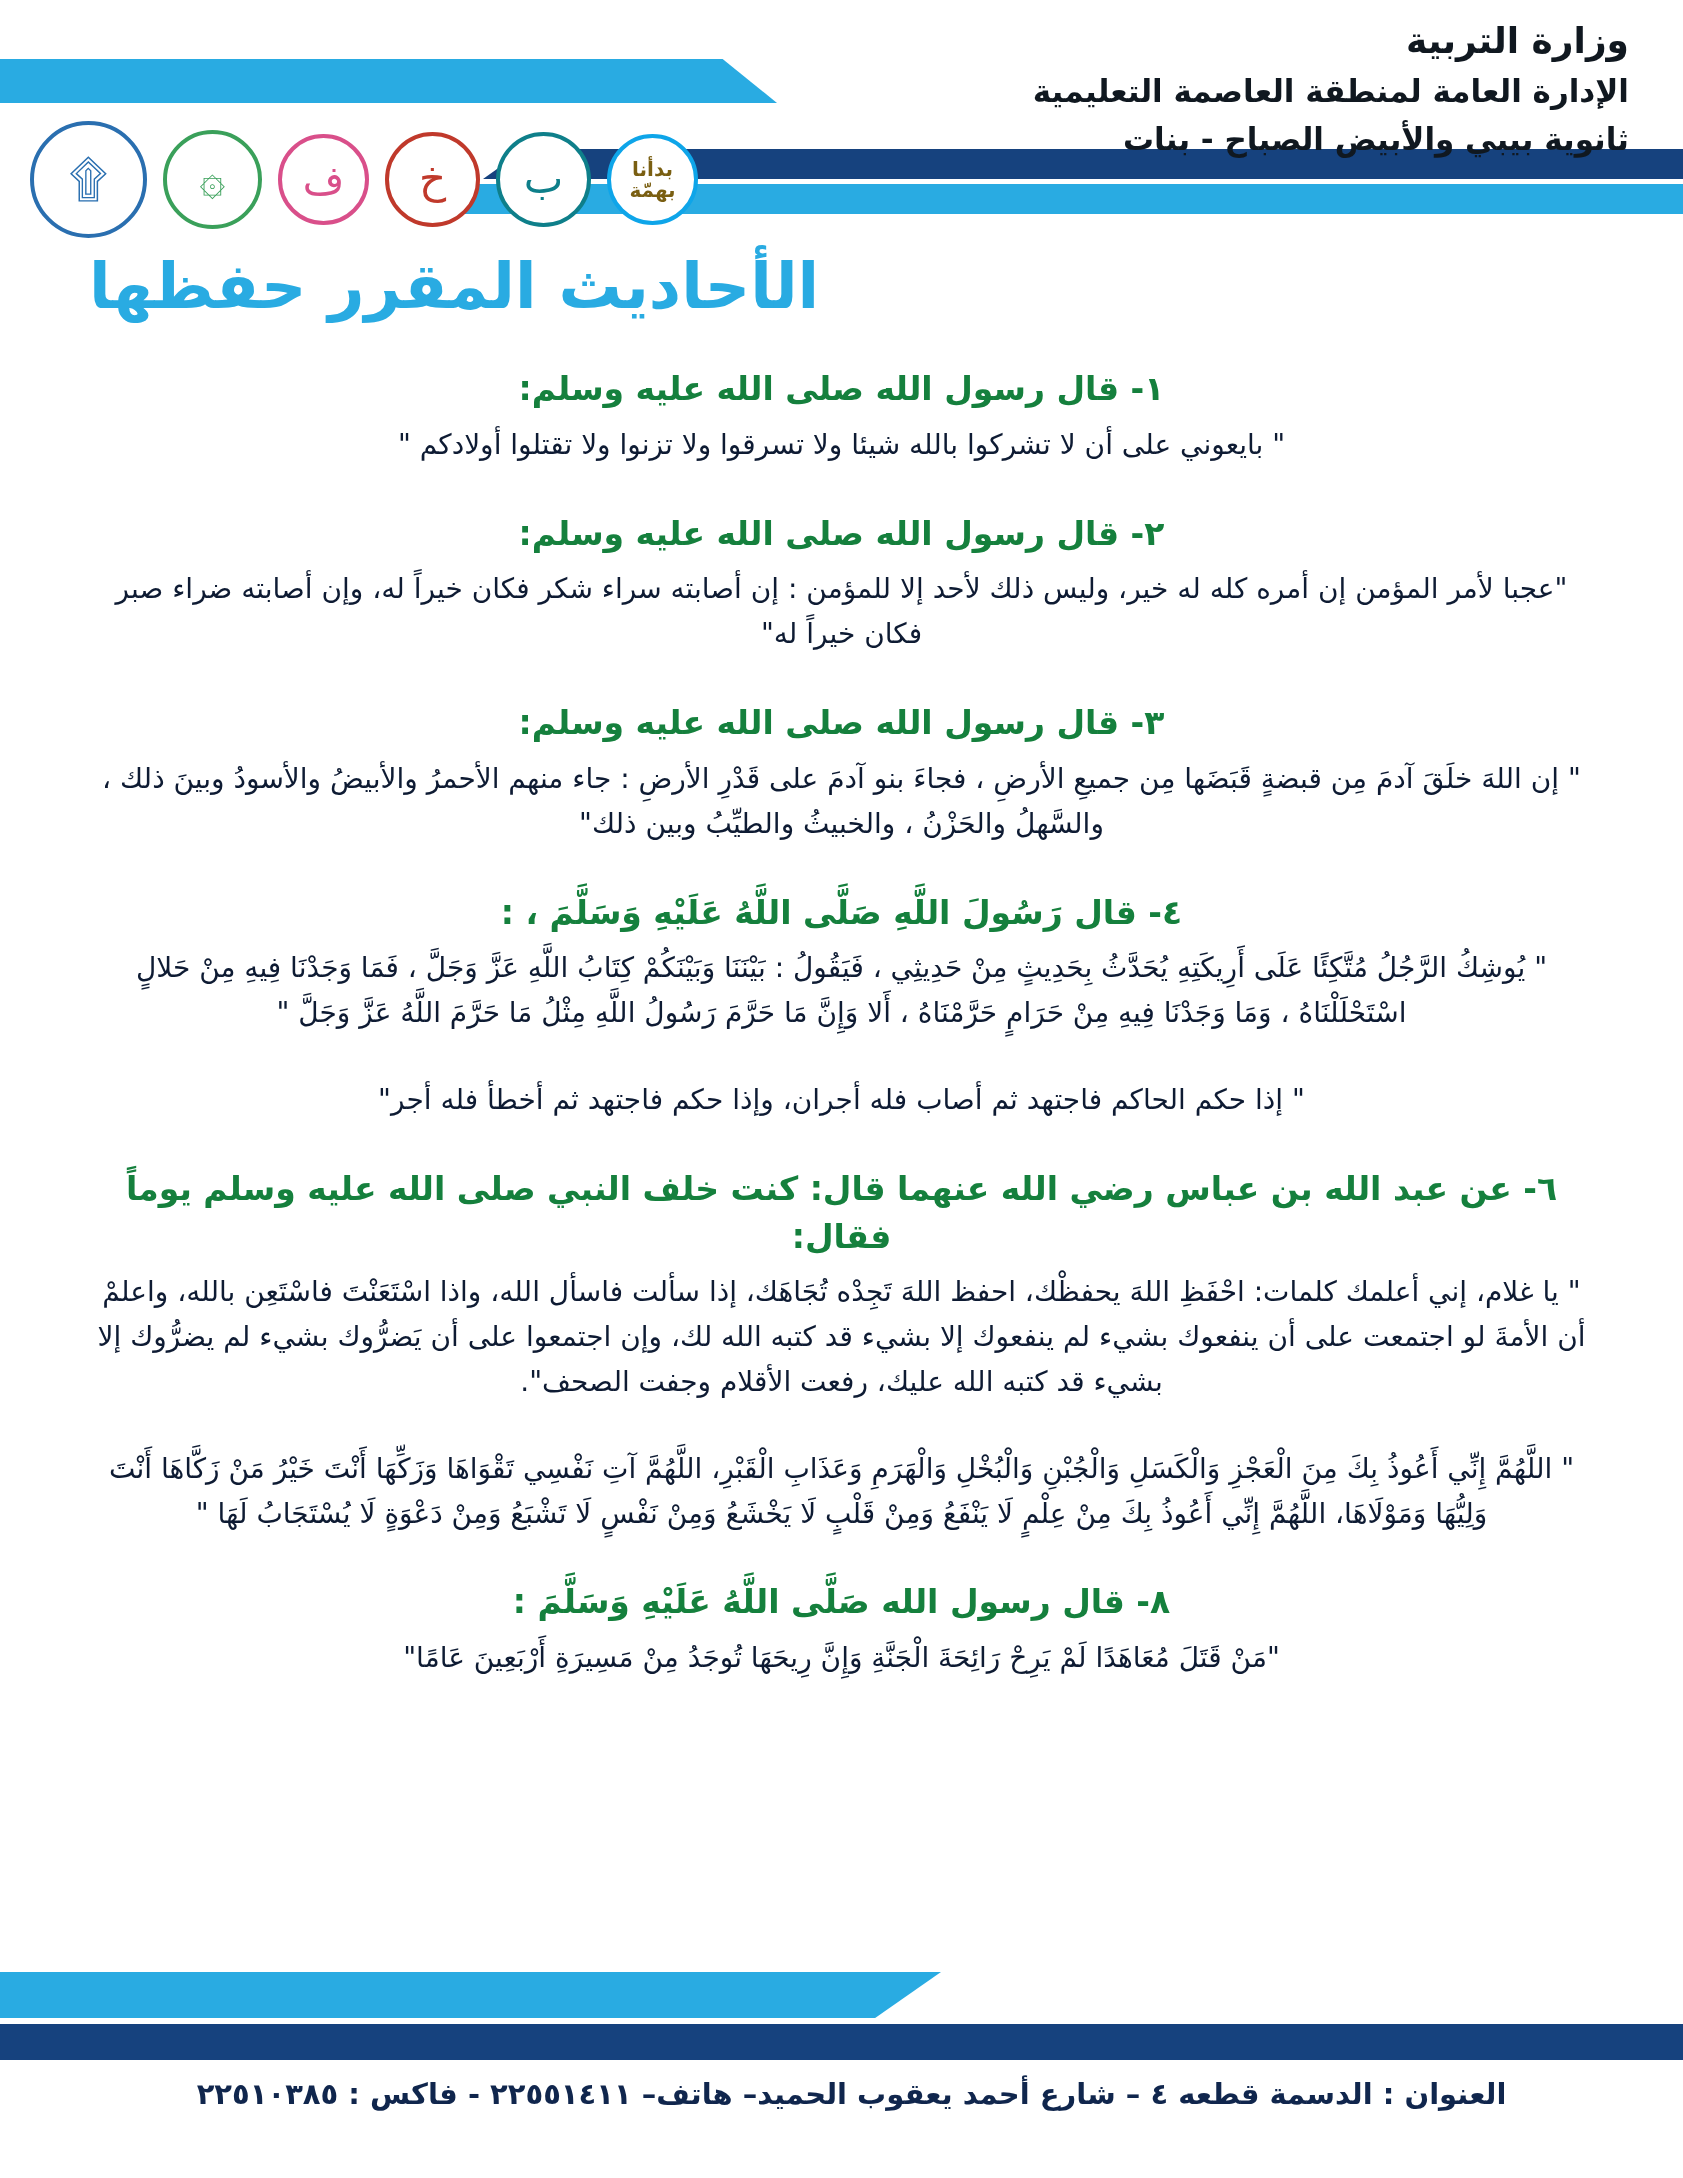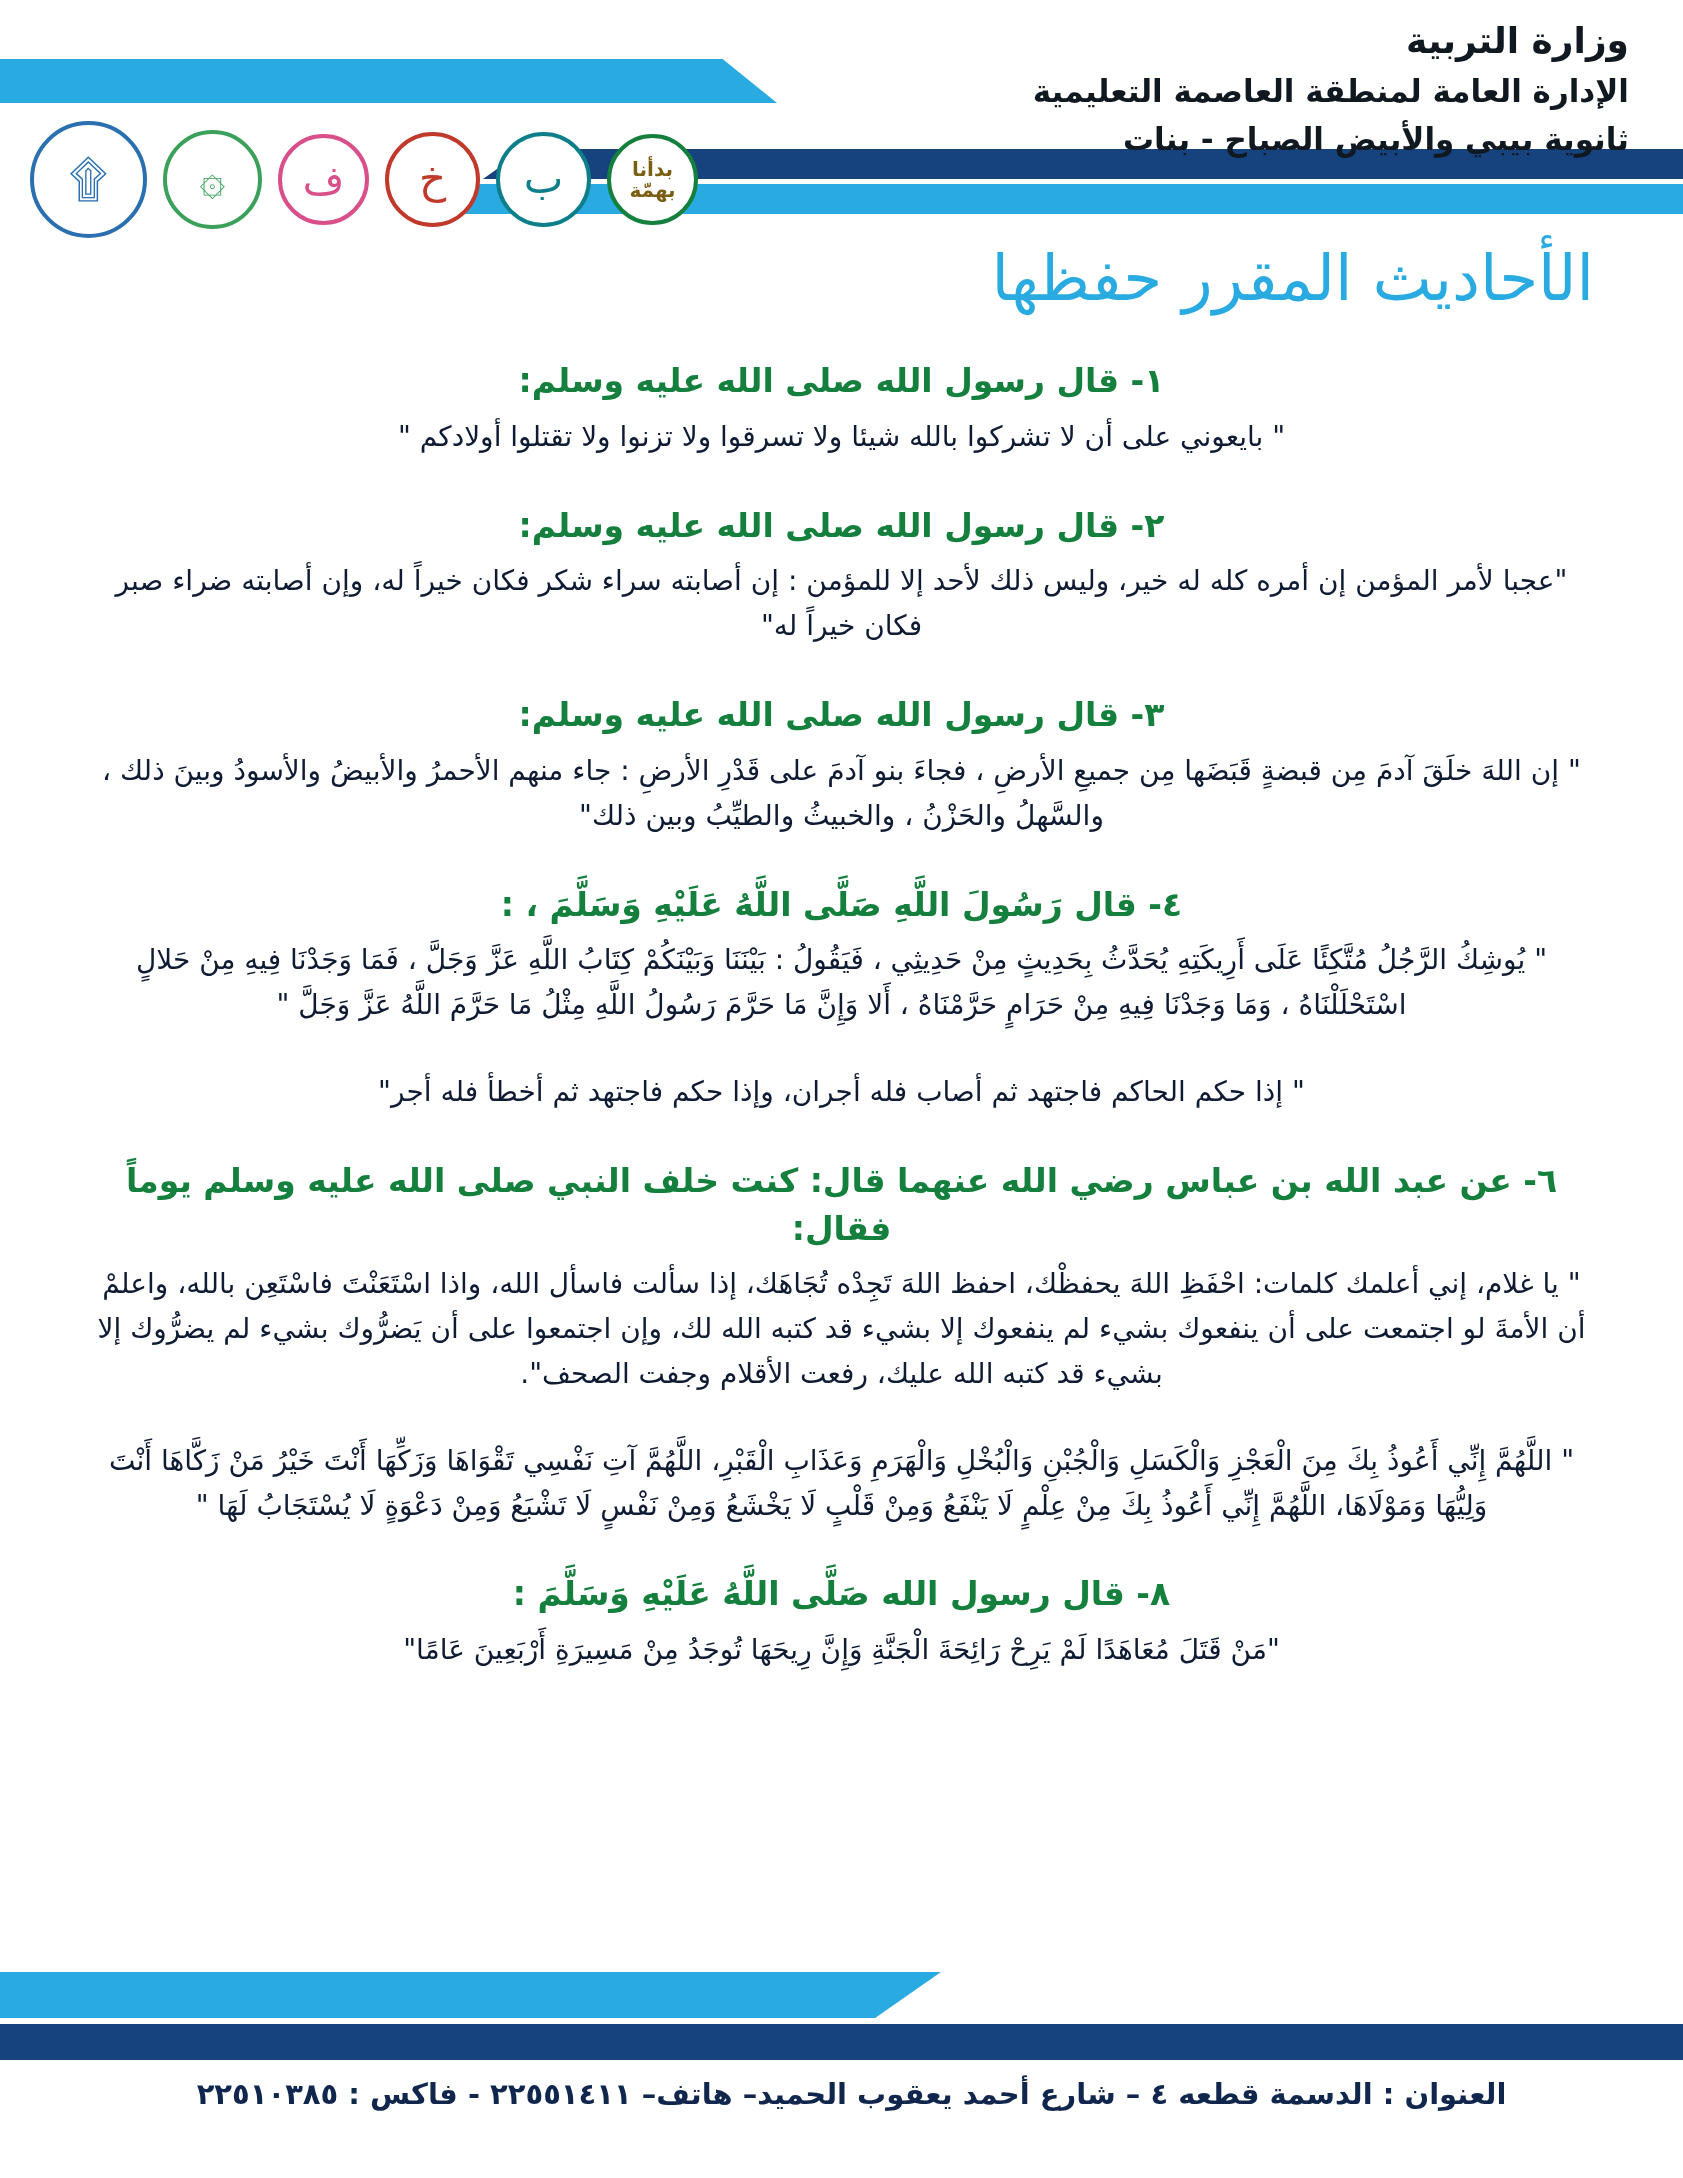--- a/index.html
+++ b/index.html
@@ -38,26 +38,26 @@
   .logo{
     border-radius:50%;background:#fff;display:flex;align-items:center;justify-content:center;
     box-sizing:border-box;text-align:center;color:#444;
   }
   .logo span{display:block;line-height:1.05;}
   .logo:nth-child(1){width:117px;height:117px;border:4px solid #2a6fb0;color:#2a6fb0;font-size:51px;}
   .logo:nth-child(2){width:99px;height:99px;border:4px solid #3aa05a;color:#3aa05a;font-size:44px;}
   .logo:nth-child(3){width:91px;height:91px;border:4px solid #d94f8a;color:#d94f8a;font-size:40px;}
   .logo:nth-child(4){width:95px;height:95px;border:4px solid #c0392b;color:#c0392b;font-size:42px;}
   .logo:nth-child(5){width:95px;height:95px;border:4px solid #0e7f8a;color:#0e7f8a;font-size:42px;}
-  .logo:nth-child(6){width:91px;height:91px;border:4px solid #15803d;color:#7a5f12;font-size:20px;font-weight:bold;}
+  .logo:nth-child(6){width:91px;height:91px;border:4px solid #0ea5e9;color:#7a5f12;font-size:20px;font-weight:bold;}
   
   .content{position:absolute;top:238px;left:89px;right:89px;z-index:4;}
   .doc-title{
-    margin:4px 0 26px 0;text-align:right;color:#29ABE2;
-    font-size:63px;font-weight:normal;letter-spacing:1px;
+    margin:12px 0 26px 0;text-align:left;color:#29ABE2;
+    font-size:63px;font-weight:bold;letter-spacing:1px;
   }
   .hadith{margin-top:42px;}
   .hadith .heading{
     color:#15803d;font-size:33px;font-weight:bold;text-align:center;line-height:1.45;
   }
   .hadith .body{
     color:#0e1b33;font-size:28px;text-align:center;line-height:1.6;margin-top:10px;
   }
   
   .stripe.bottom-light{

